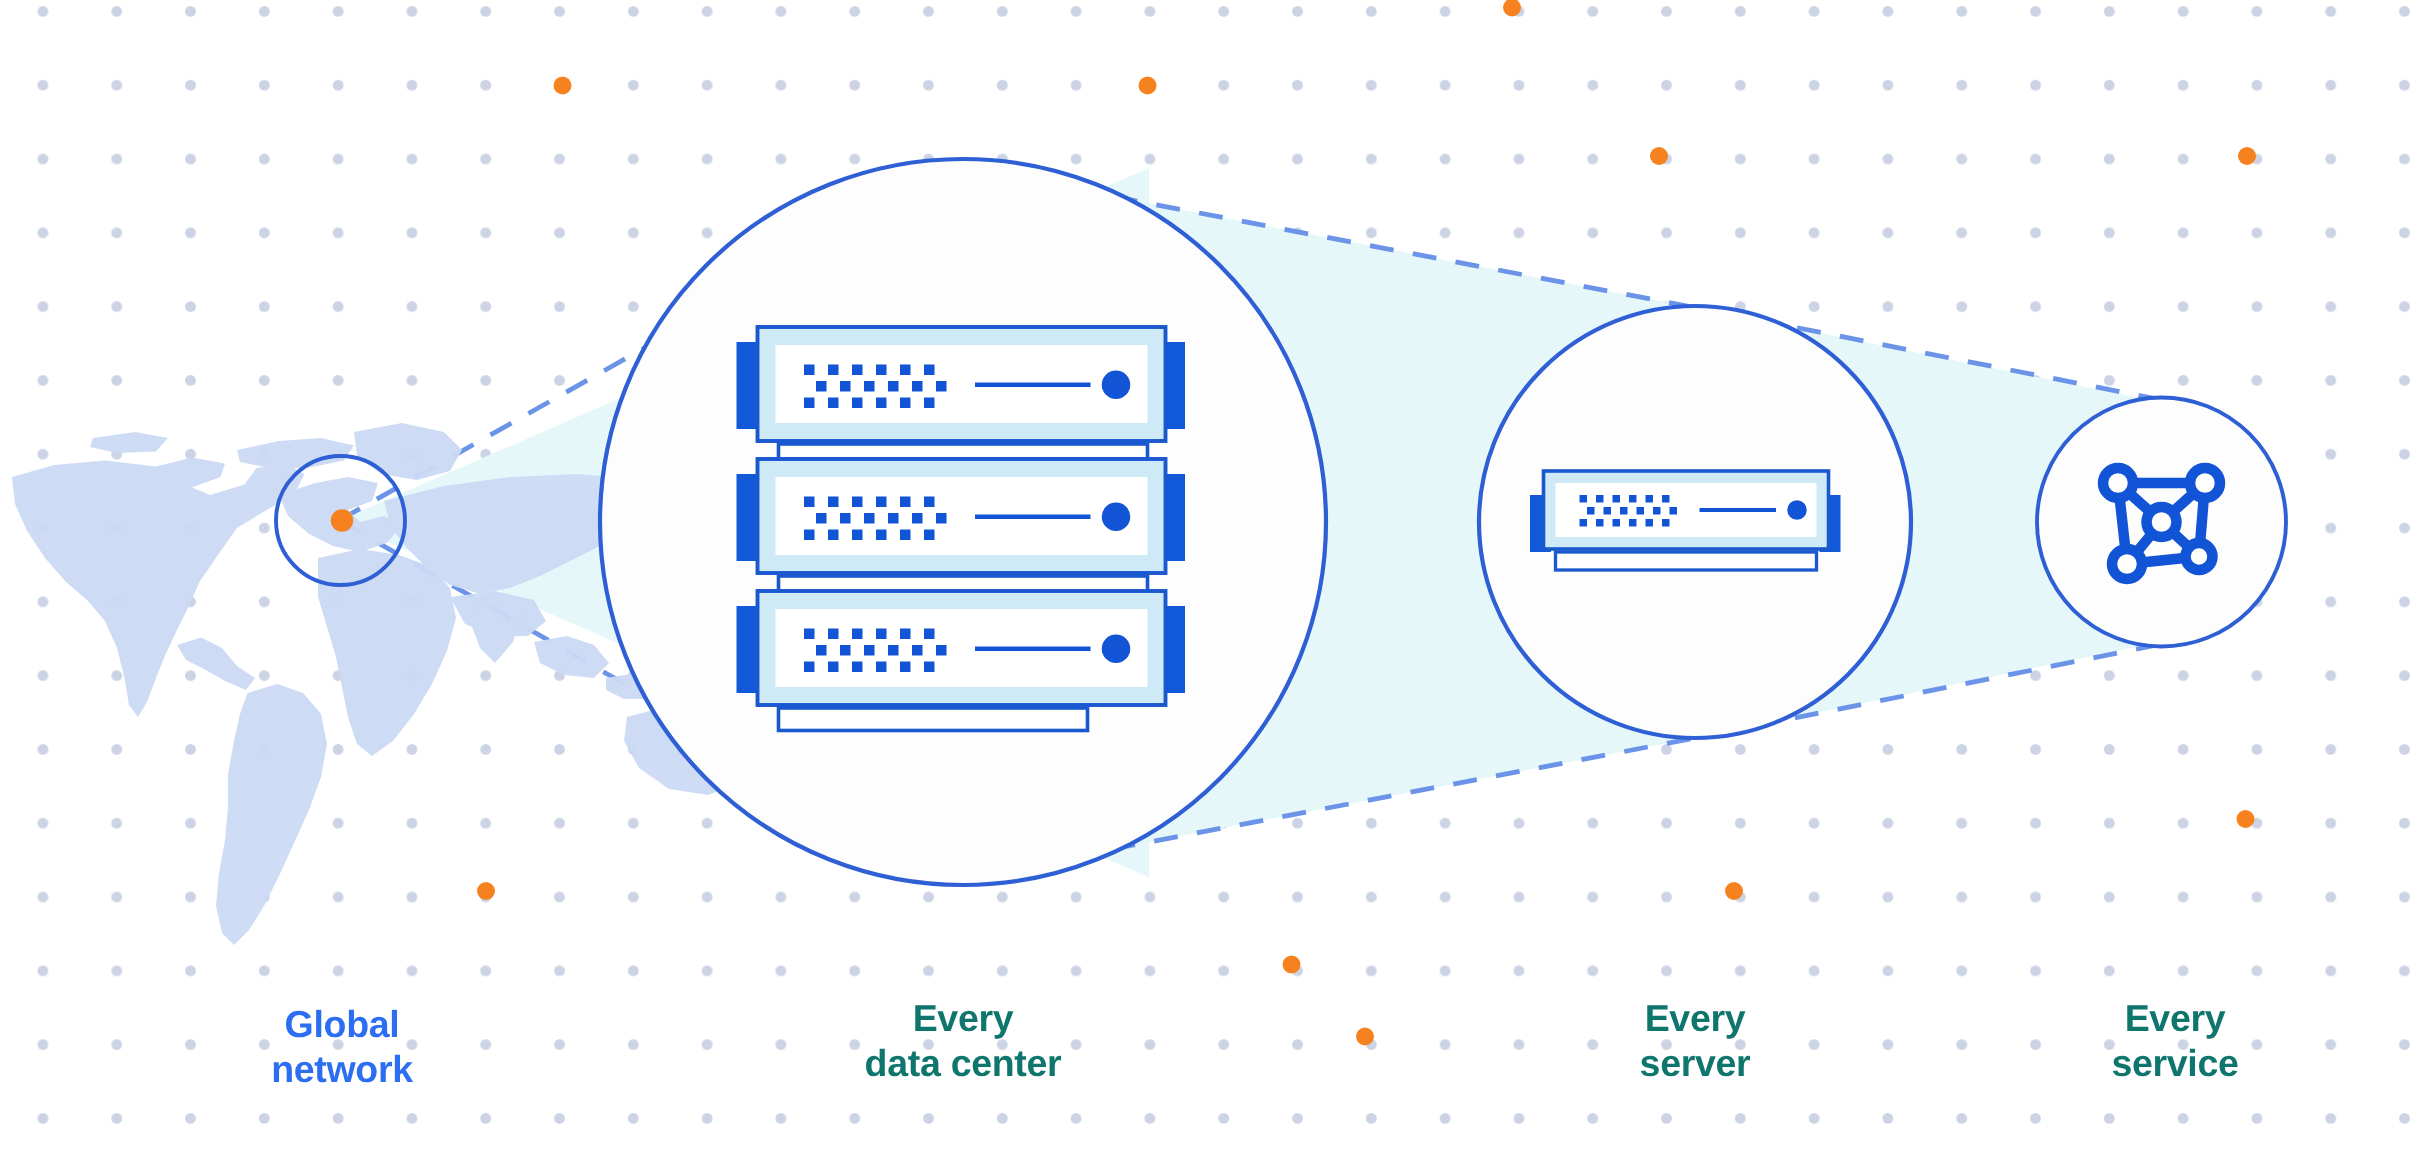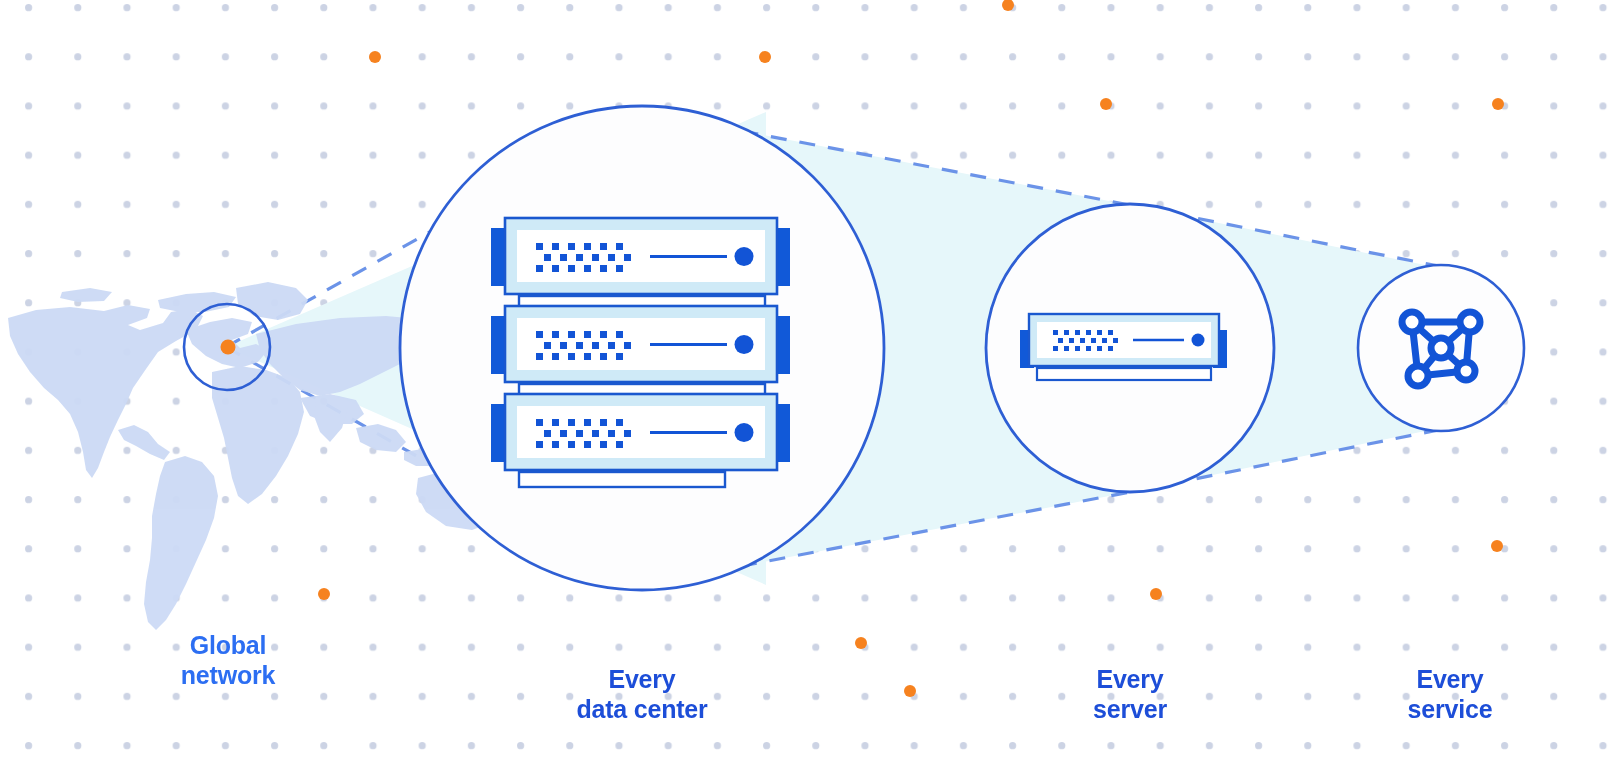--- a/index.html
+++ b/index.html
@@ -22,25 +22,25 @@
     display:block;
   }
   .label{
     position:absolute;
     text-align:center;
     font-size:25px;
     line-height:30px;
     font-weight:700;
     letter-spacing:-0.2px;
     white-space:pre-line;
-    color:#1d4ed8;
+    color:#0f766e;
     user-select:none;
   }
   .label.accent{ color:#2c6ef2; }
-  #label-global   { left:128px;  top:630px; width:200px; }
+  #label-global   { left:128px;  top:668px; width:200px; }
   #label-dc       { left:542px;  top:664px; width:200px; }
   #label-server   { left:1030px; top:664px; width:200px; }
   #label-service  { left:1350px; top:664px; width:200px; }
 </style>
 </head>
 <body>
 
 <div id="stage">
 
   <svg id="scene" viewBox="0 0 1620 782">

